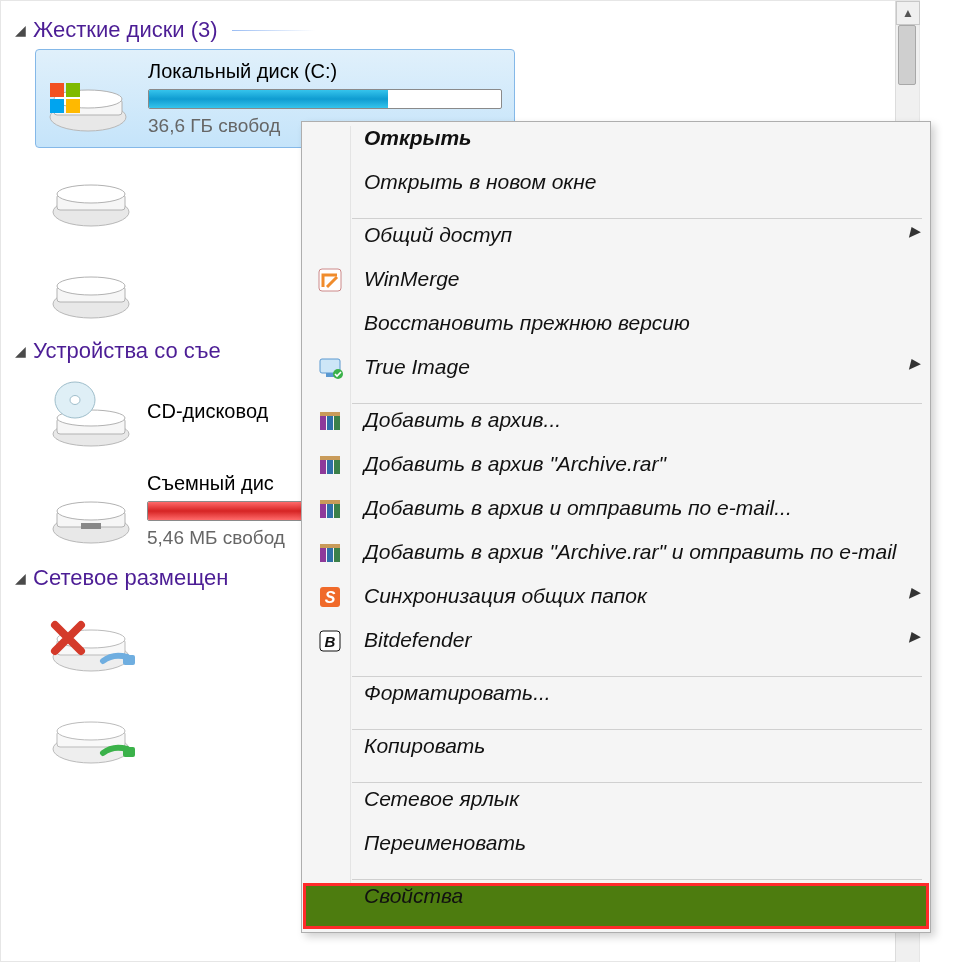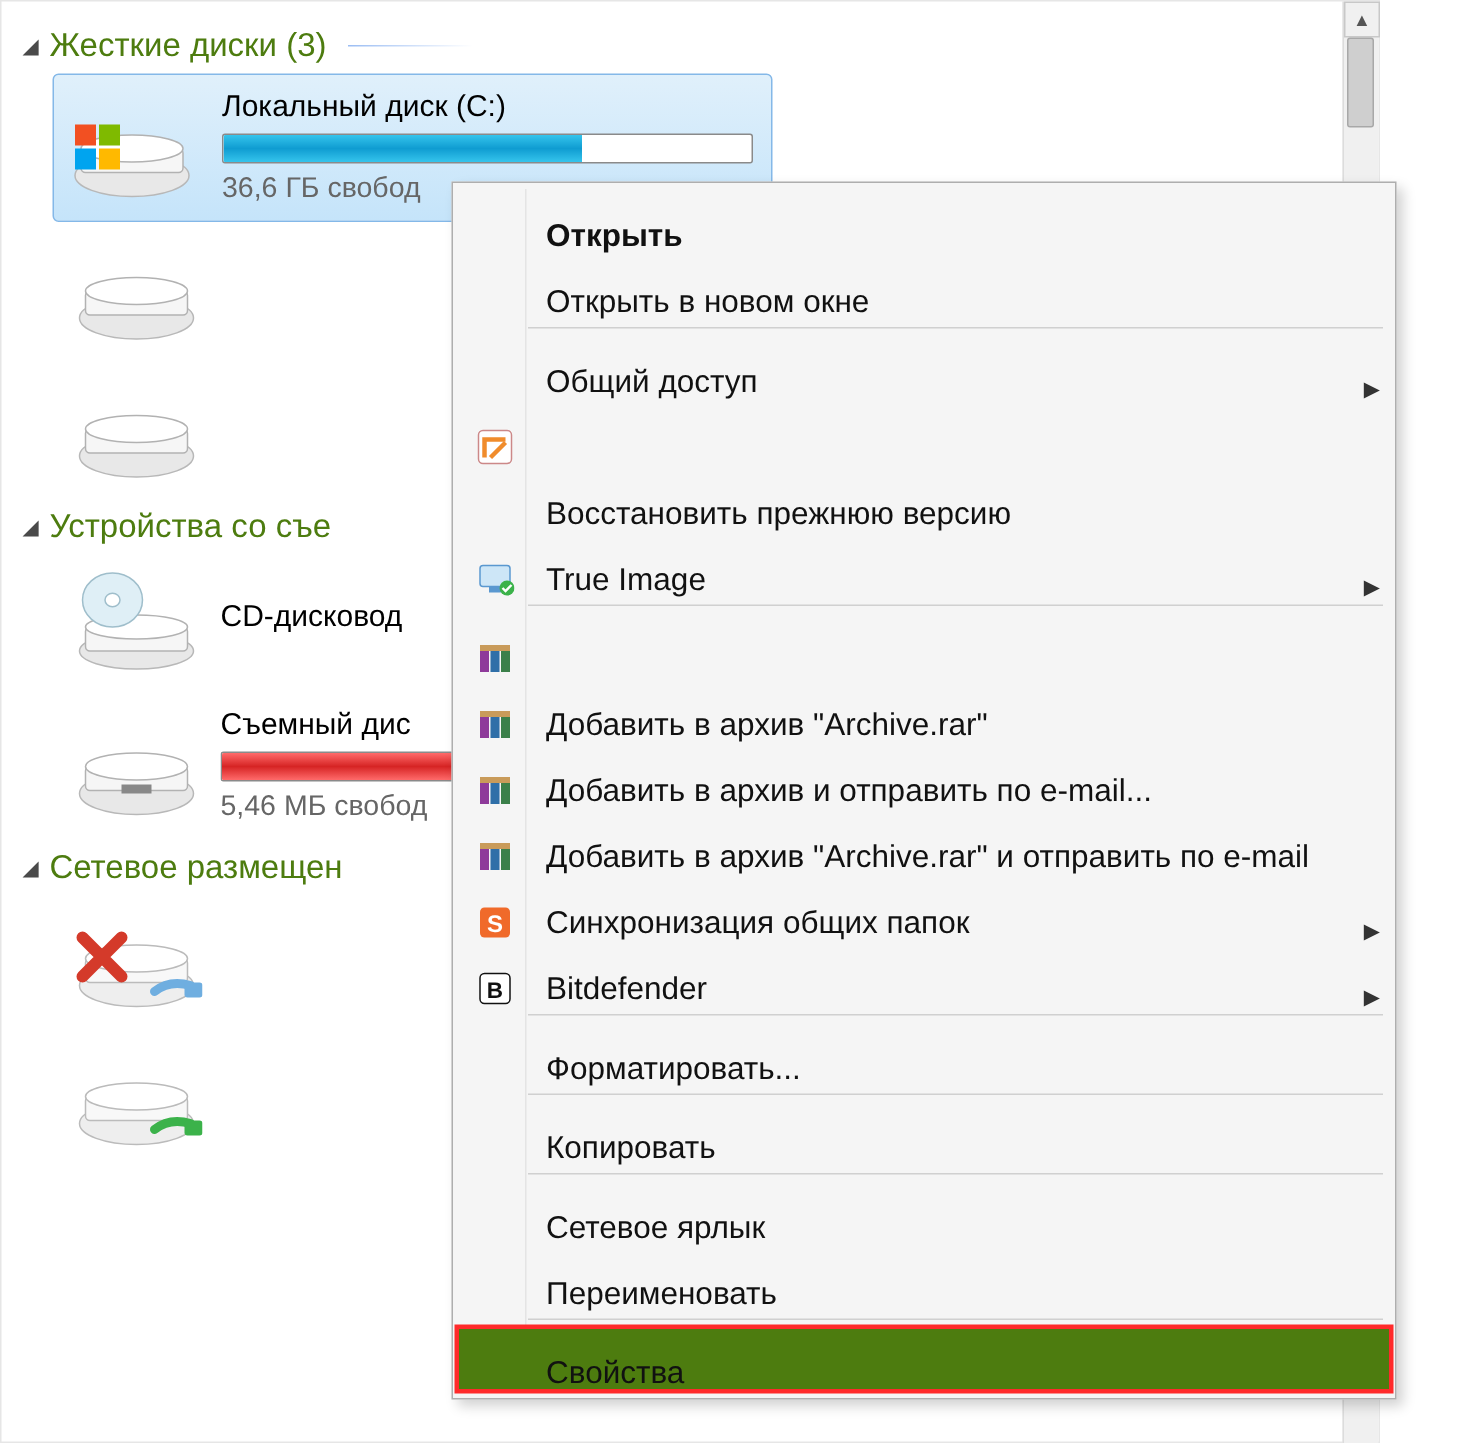--- a/index.html
+++ b/index.html
@@ -43,21 +43,21 @@
     border-radius: 2px;
   }
 
   .group-header {
     display: flex; align-items: center;
     margin: 6px 4px 6px 4px;
     gap: 6px;
     max-width: 300px;
   }
   .group-header .tri { color: #4a4a4a; font-size: 14px; width: 12px; }
-  .group-header .label { color: #4d7c0f; font-size: 22px; }
+  .group-header .label { color: #4c1d95; font-size: 22px; }
   .group-header .rule {
     flex: 1;
     height: 1px;
     background: linear-gradient(to right, #9bbdf3, rgba(155,189,243,0));
     margin-left: 8px;
   }
 
   .drive-item {
     display: flex;
     align-items: center;
@@ -95,26 +95,27 @@
     top: 120px;
     width: 630px;
     background: #f5f5f5;
     border: 1px solid #aeaeae;
     box-shadow: 4px 4px 8px rgba(0,0,0,.18);
     z-index: 10;
     padding: 4px 2px;
   }
   .menu-item {
     display: flex;
-    align-items: flex-end;
+    align-items: flex-start;
     height: 44px;
     padding: 0 8px 0 4px;
     font-size: 21px;
     color: #111;
     position: relative;
+    font-style: italic;
   }
   .menu-item.bold { font-weight: 600; }
   .menu-item .arrow {
     margin-left: auto;
     font-size: 14px; color: #333;
   }
   .menu-item.highlight {
     outline: 3px solid #ff2a2a;
     outline-offset: -2px;
     background: #4d7c0f;
@@ -274,20 +275,21 @@
       <span class="arrow">▶</span>
     </div>
     <div class="menu-item">
       <span class="menu-icon-col">
         <svg width="26" height="26" viewBox="0 0 26 26">
             <rect x="2" y="2" width="22" height="22" rx="3" fill="#fff" stroke="#c88"></rect>
             <path d="M6 20 L6 8 L20 8" stroke="#f08c2c" stroke-width="3" fill="none"></path>
             <path d="M10 20 L20 10" stroke="#f08c2c" stroke-width="3"></path>
           </svg>
       </span>
+      <span class="menu-label-col">WinMerge</span>
     </div>
     <div class="menu-item">
       <span class="menu-icon-col"></span>
       <span class="menu-label-col">Восстановить прежнюю версию</span>
     </div>
     <div class="menu-item">
       <span class="menu-icon-col">
         <svg width="26" height="26" viewBox="0 0 26 26">
             <rect x="3" y="4" width="20" height="14" rx="2" fill="#cde6f7" stroke="#5a98d0"></rect>
             <rect x="9" y="18" width="8" height="4" fill="#5a98d0"></rect>
@@ -303,20 +305,21 @@
 
     <div class="menu-item">
       <span class="menu-icon-col">
         <svg width="26" height="26" viewBox="0 0 26 26">
             <rect x="3" y="6" width="6" height="16" fill="#8e3a9a"></rect>
             <rect x="10" y="6" width="6" height="16" fill="#2f6fa8"></rect>
             <rect x="17" y="6" width="6" height="16" fill="#3b804a"></rect>
             <rect x="3" y="4" width="20" height="4" fill="#c99b5a"></rect>
           </svg>
       </span>
+      <span class="menu-label-col">Добавить в архив...</span>
     </div>
     <div class="menu-item">
       <span class="menu-icon-col">
         <svg width="26" height="26" viewBox="0 0 26 26">
             <rect x="3" y="6" width="6" height="16" fill="#8e3a9a"></rect>
             <rect x="10" y="6" width="6" height="16" fill="#2f6fa8"></rect>
             <rect x="17" y="6" width="6" height="16" fill="#3b804a"></rect>
             <rect x="3" y="4" width="20" height="4" fill="#c99b5a"></rect>
           </svg>
       </span>

